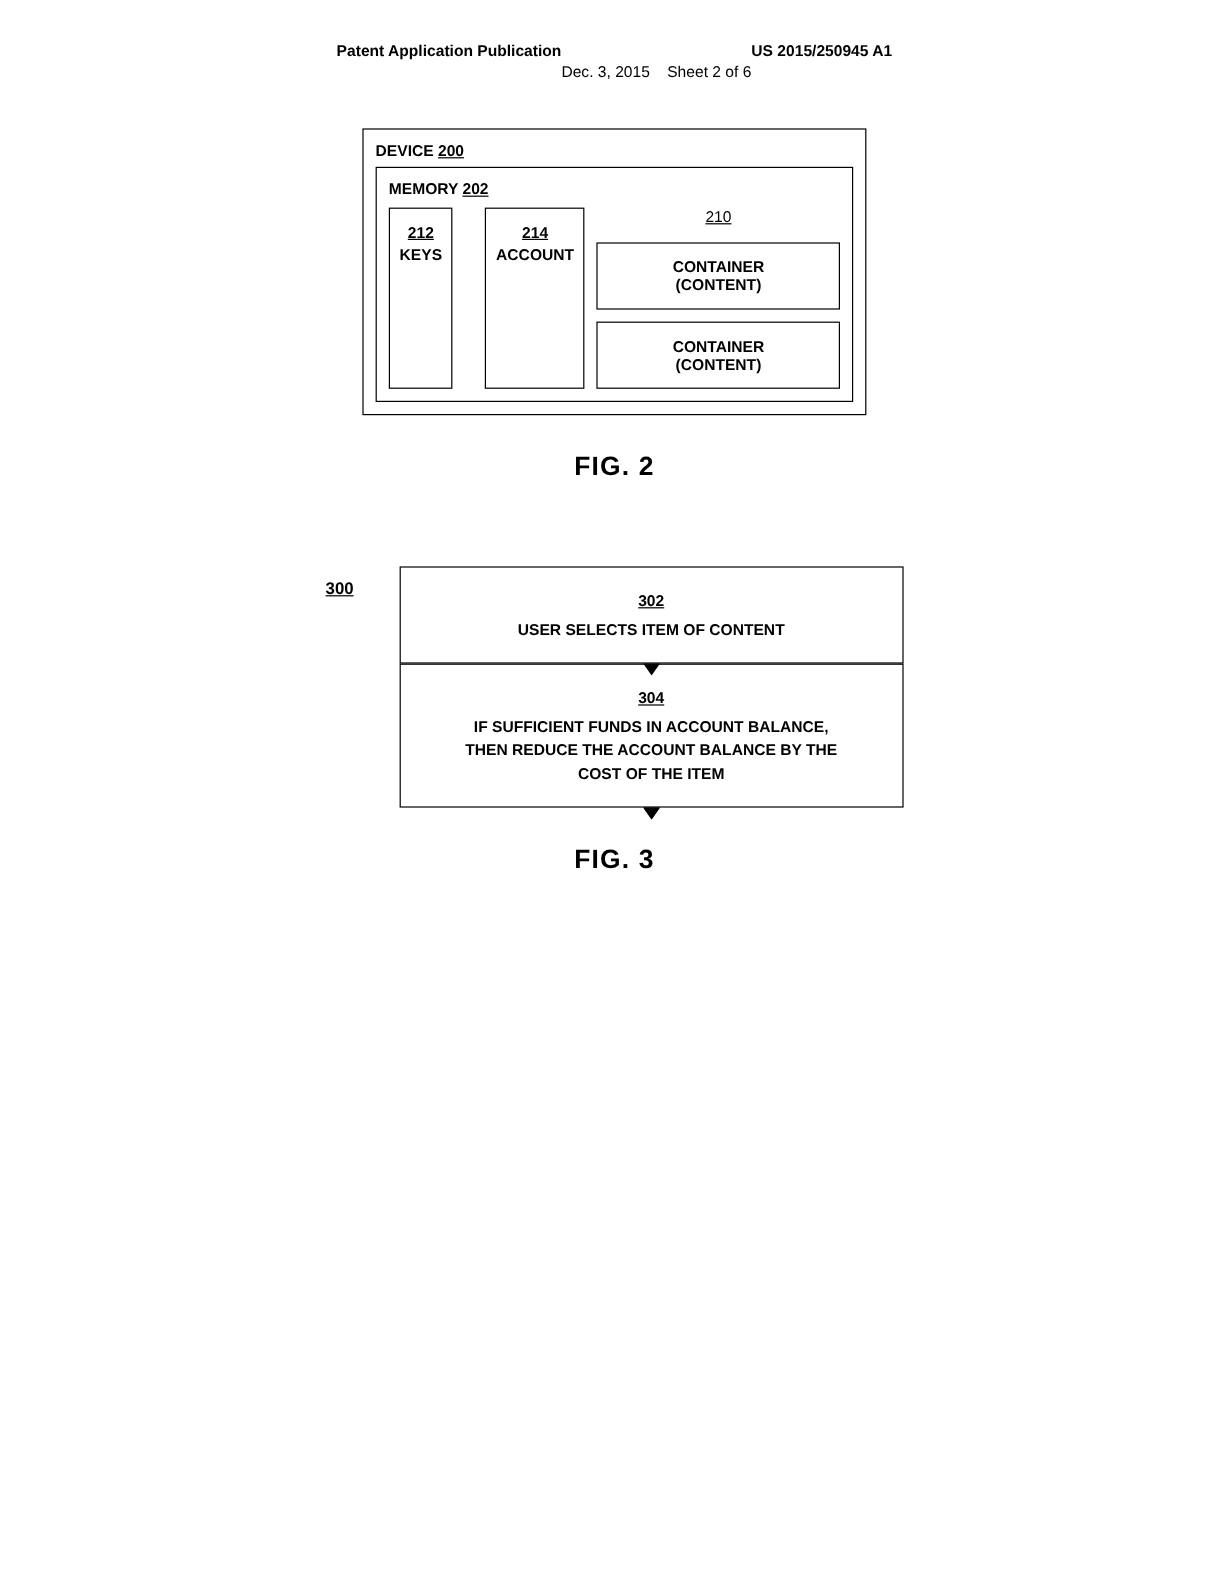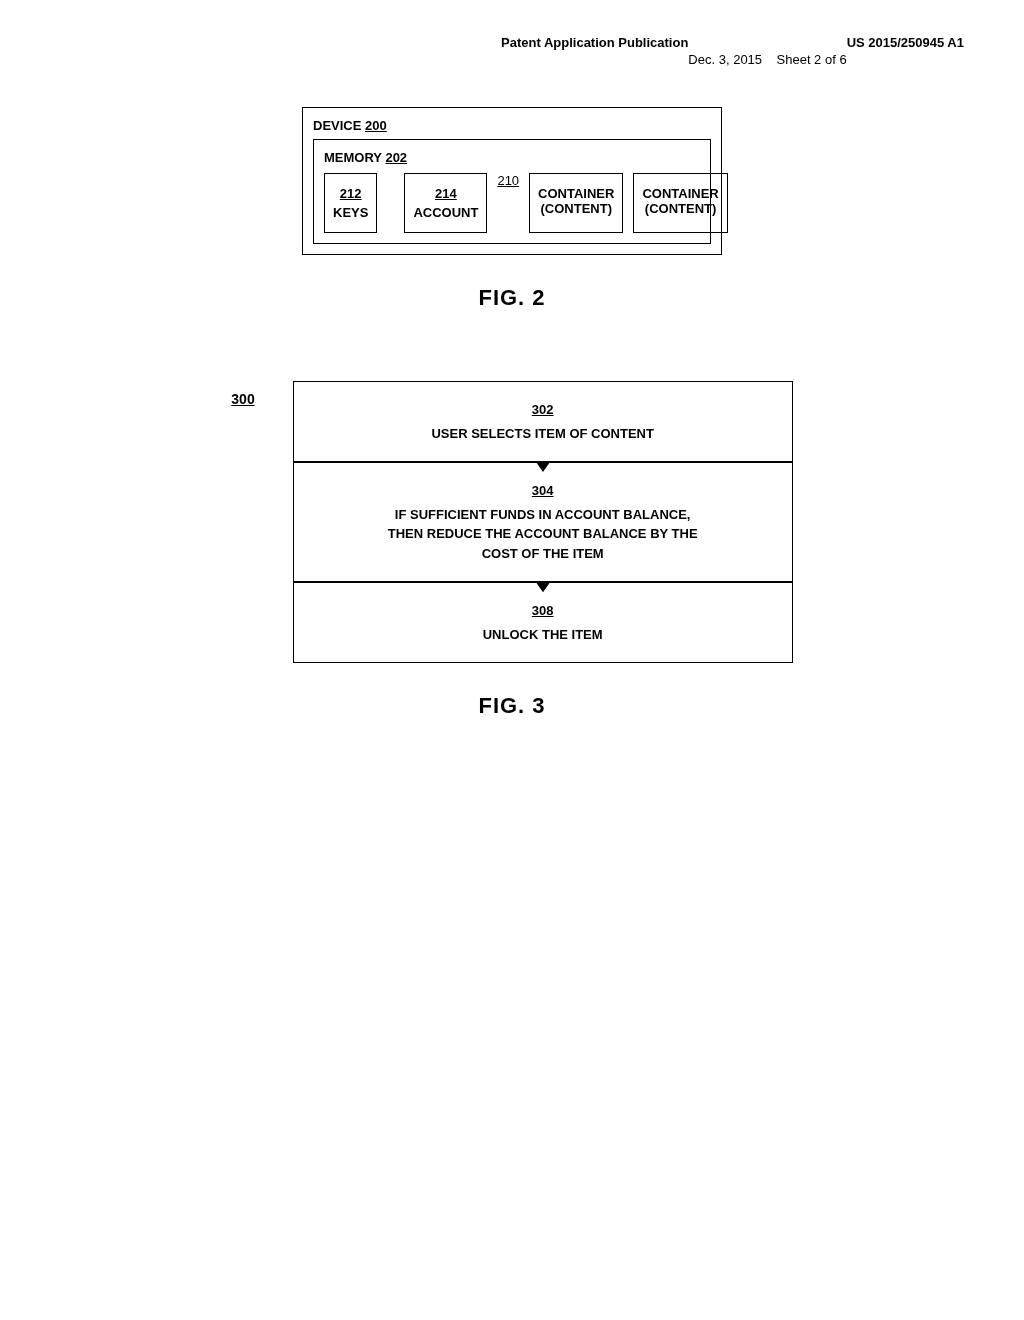--- a/index.html
+++ b/index.html
@@ -8,21 +8,21 @@
       font-family: Arial, Helvetica, sans-serif;
       width: 1024px;
       min-height: 1320px;
       position: relative;
       color: #000;
     }
 
     
     .header {
       display: flex;
-      justify-content: flex-end;
+      justify-content: center;
       align-items: center;
       padding: 18px 60px 10px 60px;
       font-size: 13px;
     }
     .header-left { font-weight: bold; }
     .header-center { text-align: center; margin-top: 34px; }
     .header-right { font-weight: bold; }
 
     
     .content {
@@ -76,21 +76,21 @@
 
     .left-col {
       display: flex;
       flex-direction: row;
       gap: 27px;
       flex: 0 0 110px;
     }
 
     .right-col {
       display: flex;
-      flex-direction: row;
+      flex-direction: column;
       gap: 10px;
       flex: 1;
     }
 
     .box-item {
       border: 1.5px solid #000;
       text-align: center;
       padding: 12px 8px;
       font-size: 13px;
       font-weight: bold;
@@ -130,21 +130,21 @@
       font-size: 14px;
       font-weight: bold;
       margin-top: 10px;
       text-decoration: underline;
     }
 
     .flowchart {
       display: flex;
       flex-direction: column;
       align-items: center;
-      width: 500px;
+      width: 420px;
     }
 
     .flow-box {
       border: 1.5px solid #000;
       width: 100%;
       text-align: center;
       padding: 18px 16px;
       font-size: 13px;
       font-weight: bold;
       line-height: 1.5;
@@ -264,24 +264,20 @@
           <div class="arrow-line"></div>
           <div class="arrow-head"></div>
         </div>
 
 
         <div class="flow-arrow">
           <div class="arrow-line"></div>
           <div class="arrow-head"></div>
         </div>
 
-        <div class="flow-box">
-          <span class="ref-num">308</span>
-          <span>UNLOCK THE ITEM</span>
-        </div>
 
       </div>
     </div>
 
     <div class="fig3-caption">FIG. 3</div>
   </div>
 
 </div>
 
 </body></html>

